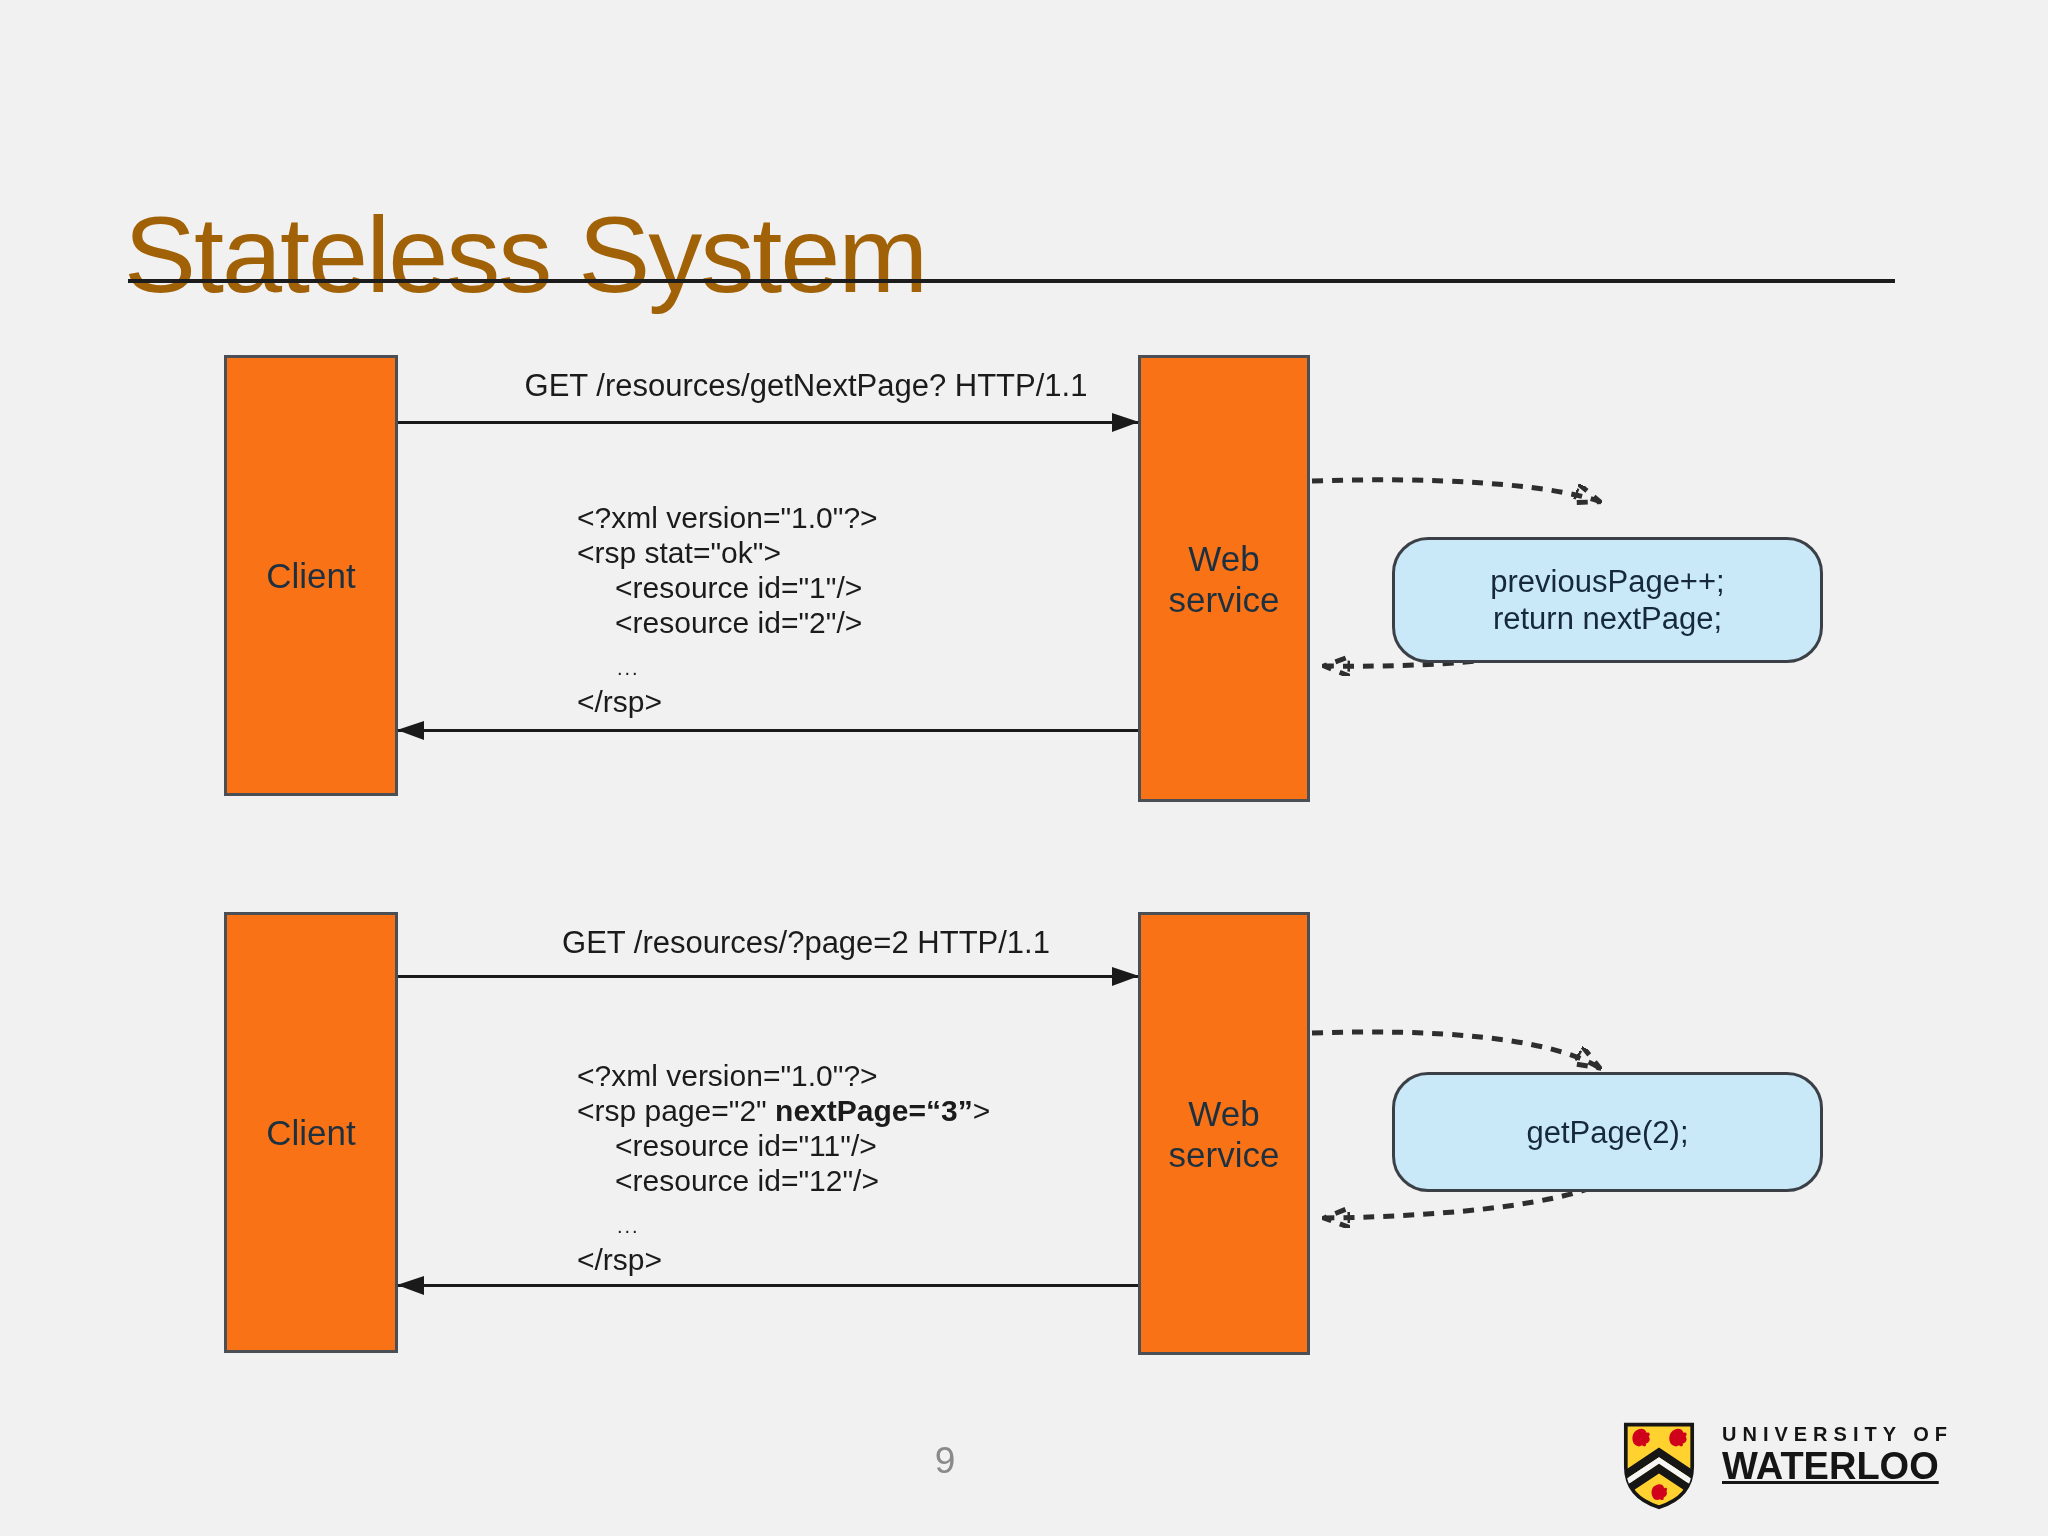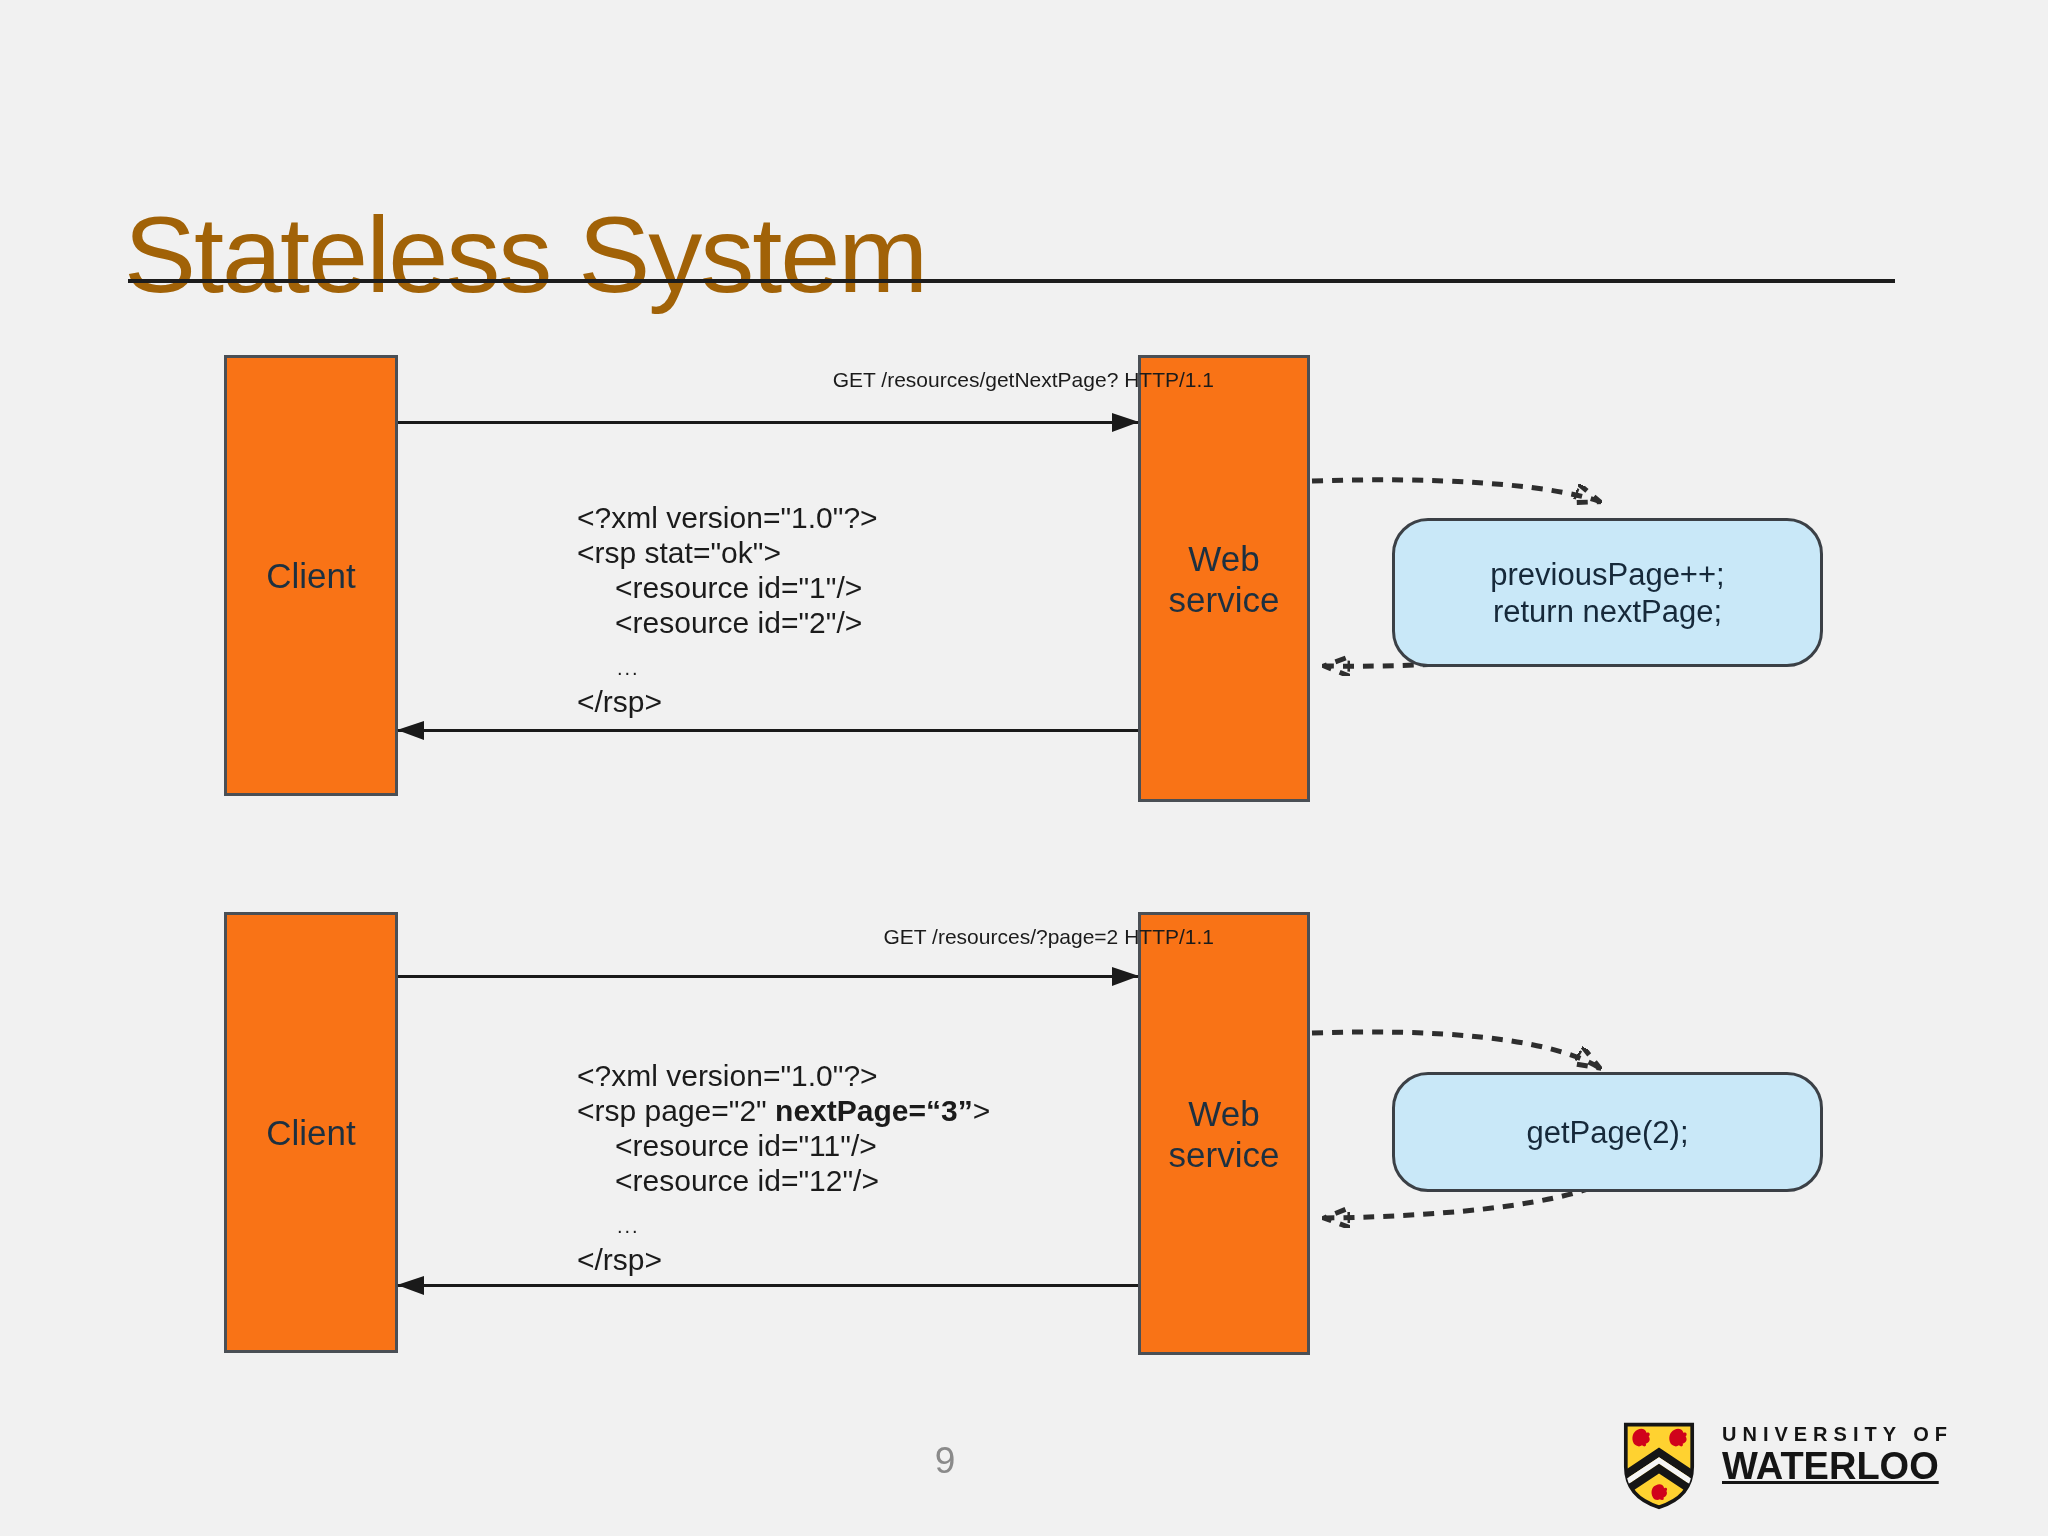--- a/index.html
+++ b/index.html
@@ -30,39 +30,39 @@
     border-left:27px solid #1a1a1a;border-top:9px solid transparent;border-bottom:10px solid transparent;
   }
   .arrow.response::before{
     content:'';position:absolute;left:-1px;top:-8px;width:0;height:0;
     border-right:27px solid #1a1a1a;border-top:9px solid transparent;border-bottom:10px solid transparent;
   }
   .d1-req{top:421px;} .d1-resp{top:729px;}
   .d2-req{top:975px;} .d2-resp{top:1284px;}
   
   .req-label{
-    position:absolute;left:398px;width:816px;text-align:right;
-    font-size:21px;color:#1b1b1b;white-space:nowrap;
+    position:absolute;left:398px;width:816px;text-align:center;
+    font-size:31px;color:#1b1b1b;white-space:nowrap;
   }
   .d1-req-label{top:368px;} .d2-req-label{top:925px;}
   
   .xml-block{position:absolute;left:577px;font-size:30px;line-height:35px;color:#1b1b1b;}
   .d1-xml{top:500px;} .d2-xml{top:1058px;}
   .xml-line{white-space:pre;}
   .xml-line.ind{padding-left:38px;}
   .xml-line.small{font-size:20px;line-height:20px;margin-top:18px;margin-bottom:6px;padding-left:40px;letter-spacing:2px;}
   .xml-line .b{font-weight:bold;}
   
   .code-box{
     position:absolute;left:1392px;width:431px;background:#c9e8f8;border:3px solid #3b4046;
     border-radius:36px;box-sizing:border-box;display:flex;flex-direction:column;
     align-items:center;justify-content:center;font-size:31px;line-height:37px;color:#16293a;
     text-align:center;white-space:nowrap;
   }
-  .d1-code{top:518px;height:149px;}
+  .d1-code{top:537px;height:126px;}
   .d2-code{top:1072px;height:120px;}
   
   .dashed-svg{position:absolute;width:545px;height:245px;}
   .d1-dash{left:1310px;top:455px;}
   .d2-dash{left:1310px;top:1010px;}
   .dashed-svg path{stroke:#2e2e2e;stroke-width:5;stroke-dasharray:11 9;fill:none;}
   
   .page-number{position:absolute;left:905px;top:1440px;width:80px;text-align:center;font-size:37px;color:#8a8a8a;}
   .logo{position:absolute;left:1622px;top:1389px;display:flex;align-items:flex-start;margin-top:32px;}
   .logo-shield{width:74px;height:90px;flex:0 0 auto;}

